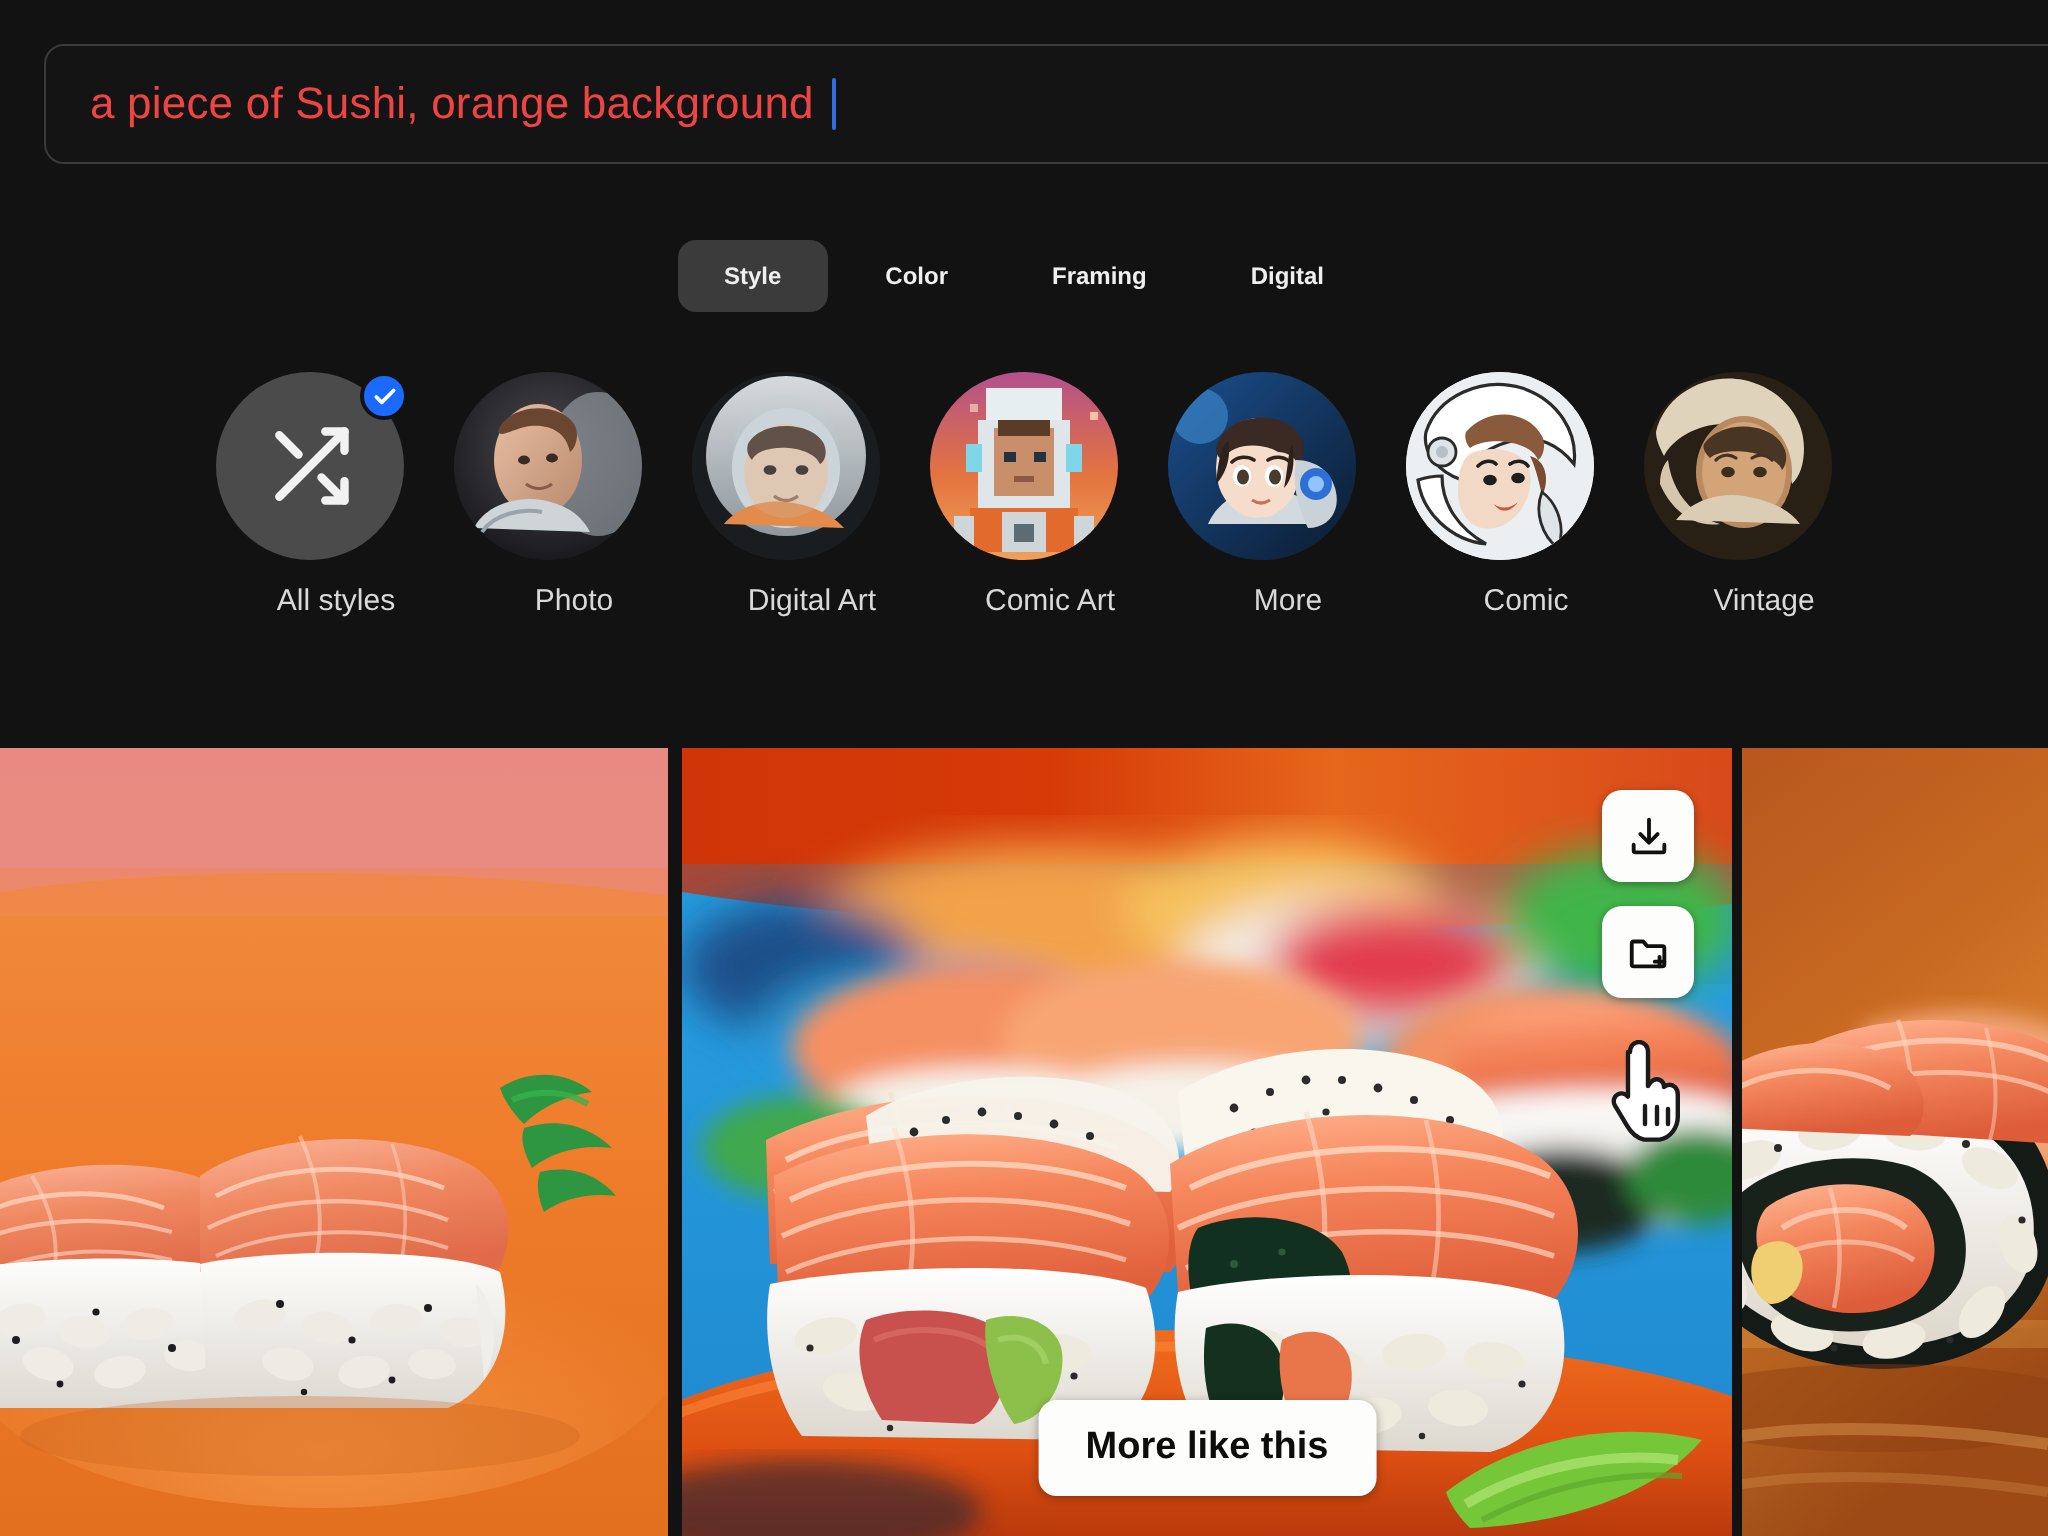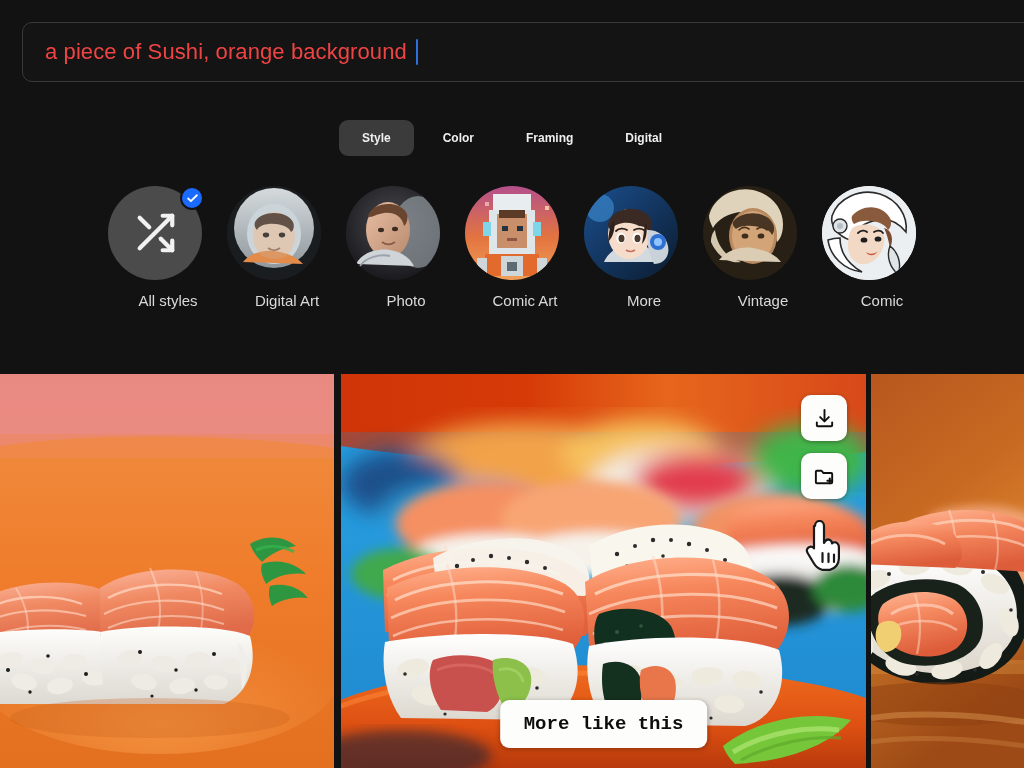--- a/index.html
+++ b/index.html
@@ -66,21 +66,21 @@
     margin-top: 12px; font-size: 15px; color: #d9d9d9;
     white-space: nowrap; text-align: center; margin-left: 26px;
   }
   .all-styles-circle {
     width: 94px; height: 94px; border-radius: 50%; background: #4b4b4b;
     display: flex; align-items: center; justify-content: center;
   }
   .all-styles-circle svg { width: 46px; height: 46px; }
 
   
-  .gallery { position: absolute; left: 0; top: 374px; width: 1024px; height: 370px; font-family: Liberation Mono, monospace; }
+  .gallery { position: absolute; left: 0; top: 374px; width: 1024px; height: 370px; }
   .tile { position: absolute; top: 0; height: 394px; overflow: hidden; }
   .tile svg { display: block; height: 394px; }
   .tile-left   { left: 0;   width: 334px; }
   .tile-center { left: 341px; width: 525px; }
   .tile-right  { left: 871px; width: 153px; }
 
   
   .action-btns {
     position: absolute; right: 19px; top: 21px;
     display: flex; flex-direction: column; gap: 12px;
@@ -133,46 +133,20 @@
               <path d="M4 4l5 5"></path>
           </svg>
         </div>
         <div class="badge">
           <svg viewBox="0 0 24 24" fill="none" stroke="#ffffff" stroke-width="3.4" stroke-linecap="round" stroke-linejoin="round">
               <path d="M20 6L9 17l-5-5"></path>
             </svg>
         </div>
       </div>
       <div class="style-label">All styles</div>
-    </div>
-
-    <div class="style-item">
-      <div class="thumb-holder">
-        <div class="thumb">
-          <svg viewBox="0 0 94 94">
-            <defs>
-              <linearGradient id="dbg" x1="0" y1="0" x2="0" y2="1">
-                <stop offset="0%" stop-color="#d6dadd"></stop>
-                  <stop offset="100%" stop-color="#8f989e"></stop>
-              </linearGradient>
-            </defs>
-            <rect width="94" height="94" fill="#1a1d20"></rect>
-            <ellipse cx="47" cy="42" rx="40" ry="40" fill="url(#dbg)"></ellipse>
-            <ellipse cx="47" cy="48" rx="27" ry="30" fill="#cfd6da"></ellipse>
-            <ellipse cx="47" cy="50" rx="21" ry="24" fill="#e6c6ab"></ellipse>
-            <path d="M28 36c6-12 32-12 38 0 2 5 0 9-2 10-4-10-30-11-34-2-2-2-3-5-2-8z" fill="#4e3526"></path>
-            <ellipse cx="39" cy="49" rx="3.2" ry="2.4" fill="#2e211b"></ellipse>
-            <ellipse cx="55" cy="49" rx="3.2" ry="2.4" fill="#2e211b"></ellipse>
-            <path d="M41 62c4 3 8 3 12 0" stroke="#9a6a52" stroke-width="1.6" fill="none"></path>
-            <path d="M16 76c8-10 22-12 31-11 10 1 22 5 29 13z" fill="#e38b4b"></path>
-            <ellipse cx="47" cy="42" rx="27" ry="31" fill="#bcd0d8" opacity=".18"></ellipse>
-          </svg>
-        </div>
-      </div>
-      <div class="style-label">Digital Art</div>
     </div>
 
     <div class="style-item">
       <div class="thumb-holder">
         <div class="thumb">
           <svg viewBox="0 0 94 94">
             <defs>
               <radialGradient id="pbg" cx="50%" cy="40%" r="75%">
                 <stop offset="0%" stop-color="#4a4a50"></stop>
                   <stop offset="100%" stop-color="#0e0e12"></stop>
@@ -188,20 +162,46 @@
             <path d="M22 30c4-14 30-16 38-4 3 5 1 12-2 14-2-10-10-14-20-13-8 1-14 6-16 3z" fill="#6a4530"></path>
             <ellipse cx="35" cy="44" rx="3" ry="2.2" fill="#3a2a22"></ellipse>
             <ellipse cx="49" cy="43" rx="3" ry="2.2" fill="#3a2a22"></ellipse>
             <path d="M36 56c4 3 9 3 13 0" stroke="#8a5a48" stroke-width="1.6" fill="none"></path>
             <path d="M10 78c6-12 22-16 34-14 12 2 20 8 24 16z" fill="#cfd4d8"></path>
             <path d="M14 80c6-9 20-12 30-10" stroke="#9aa3ab" stroke-width="2" fill="none"></path>
           </svg>
         </div>
       </div>
       <div class="style-label">Photo</div>
+    </div>
+
+    <div class="style-item">
+      <div class="thumb-holder">
+        <div class="thumb">
+          <svg viewBox="0 0 94 94">
+            <defs>
+              <linearGradient id="dbg" x1="0" y1="0" x2="0" y2="1">
+                <stop offset="0%" stop-color="#d6dadd"></stop>
+                  <stop offset="100%" stop-color="#8f989e"></stop>
+              </linearGradient>
+            </defs>
+            <rect width="94" height="94" fill="#1a1d20"></rect>
+            <ellipse cx="47" cy="42" rx="40" ry="40" fill="url(#dbg)"></ellipse>
+            <ellipse cx="47" cy="48" rx="27" ry="30" fill="#cfd6da"></ellipse>
+            <ellipse cx="47" cy="50" rx="21" ry="24" fill="#e6c6ab"></ellipse>
+            <path d="M28 36c6-12 32-12 38 0 2 5 0 9-2 10-4-10-30-11-34-2-2-2-3-5-2-8z" fill="#4e3526"></path>
+            <ellipse cx="39" cy="49" rx="3.2" ry="2.4" fill="#2e211b"></ellipse>
+            <ellipse cx="55" cy="49" rx="3.2" ry="2.4" fill="#2e211b"></ellipse>
+            <path d="M41 62c4 3 8 3 12 0" stroke="#9a6a52" stroke-width="1.6" fill="none"></path>
+            <path d="M16 76c8-10 22-12 31-11 10 1 22 5 29 13z" fill="#e38b4b"></path>
+            <ellipse cx="47" cy="42" rx="27" ry="31" fill="#bcd0d8" opacity=".18"></ellipse>
+          </svg>
+        </div>
+      </div>
+      <div class="style-label">Digital Art</div>
     </div>
 
 
     <div class="style-item">
       <div class="thumb-holder">
         <div class="thumb">
           <svg viewBox="0 0 94 94" shape-rendering="crispEdges">
             <defs>
               <linearGradient id="xbg" x1="0" y1="0" x2="0" y2="1">
                 <stop offset="0%" stop-color="#b4508c"></stop>
@@ -262,60 +262,60 @@
           </svg>
         </div>
       </div>
       <div class="style-label">More</div>
     </div>
 
     <div class="style-item">
       <div class="thumb-holder">
         <div class="thumb">
           <svg viewBox="0 0 94 94">
-            <rect width="94" height="94" fill="#14120f"></rect>
-            <path d="M6 30c4-18 24-30 44-26 18 4 30 18 30 34 0 8-2 14-6 18-4-20-18-30-34-30-14 0-26 8-30 16-2-4-4-8-4-12z" fill="#e4ddcd"></path>
-            <path d="M8 56c0-6 2-10 4-12 2 16 12 28 26 32-12 2-24-6-30-20z" fill="#d8d0be"></path>
-            <ellipse cx="50" cy="50" rx="24" ry="28" fill="#b98a64"></ellipse>
-            <ellipse cx="50" cy="50" rx="21" ry="25" fill="#d6a87f"></ellipse>
-            <path d="M30 36c8-12 34-12 40 2 2 4 1 9-1 11-4-10-30-12-36-6-2-2-4-5-3-7z" fill="#3a2a20"></path>
-            <ellipse cx="42" cy="50" rx="3.4" ry="2.6" fill="#2c2018"></ellipse>
-            <ellipse cx="58" cy="50" rx="3.4" ry="2.6" fill="#2c2018"></ellipse>
-            <path d="M36 44c3-3 7-3 10-1M54 43c3-2 7-2 10 1" stroke="#34251c" stroke-width="1.6" fill="none" stroke-linecap="round"></path>
-            <path d="M45 64c4 3 8 3 11 0" stroke="#92624a" stroke-width="1.6" fill="none"></path>
-            <path d="M16 74c8-10 22-14 34-12 12 2 22 6 28 14z" fill="#ded6c4"></path>
-            <rect width="94" height="94" fill="#c08a42" opacity=".12"></rect>
-          </svg>
-        </div>
-      </div>
-      <div class="style-label">Vintage</div>
-    </div>
-
-    <div class="style-item">
-      <div class="thumb-holder">
-        <div class="thumb">
-          <svg viewBox="0 0 94 94">
             <rect width="94" height="94" fill="#f4f6f7"></rect>
             <circle cx="47" cy="47" r="47" fill="#eceff1"></circle>
             <path d="M10 30c6-18 28-28 48-22 18 6 28 22 26 38-8-10-18-14-28-12-14 2-24 10-28 20-12-4-20-14-18-24z" fill="#ffffff" stroke="#2b2b2b" stroke-width="1.6"></path>
             <path d="M30 30c10-12 30-12 38 2 2 4 1 10-2 12-4-10-26-12-34-6-2-2-3-6-2-8z" fill="#8a5a3c"></path>
             <path d="M34 40c12-4 26 0 28 10 2 12-6 26-18 28-10 2-18-6-18-18 0-10 2-18 8-20z" fill="#f2d9c6"></path>
             <path d="M62 42c8 2 10 12 6 20-2-10-4-16-6-20z" fill="#7a4b30"></path>
             <ellipse cx="42" cy="54" rx="3.4" ry="2.6" fill="#1e1e1e"></ellipse>
             <ellipse cx="56" cy="53" rx="3.4" ry="2.6" fill="#1e1e1e"></ellipse>
             <path d="M36 47c3-3 7-3 9-1M52 46c3-2 7-2 9 1" stroke="#1e1e1e" stroke-width="1.8" fill="none" stroke-linecap="round"></path>
             <path d="M44 66c4 3 9 2 12-1-3 5-9 6-12 1z" fill="#c8553f"></path>
             <path d="M6 54c2 16 16 30 34 32-14-8-22-20-22-34-4 0-9 1-12 2z" fill="#ffffff" stroke="#2b2b2b" stroke-width="1.6"></path>
             <circle cx="18" cy="40" r="7" fill="#dfe4e7" stroke="#2b2b2b" stroke-width="1.4"></circle>
             <circle cx="18" cy="40" r="3" fill="#b6bfc5"></circle>
             <path d="M68 60c8 6 12 18 8 28-8-6-12-18-8-28z" fill="#dfe4e7" stroke="#2b2b2b" stroke-width="1.4"></path>
           </svg>
         </div>
       </div>
       <div class="style-label">Comic</div>
+    </div>
+
+    <div class="style-item">
+      <div class="thumb-holder">
+        <div class="thumb">
+          <svg viewBox="0 0 94 94">
+            <rect width="94" height="94" fill="#14120f"></rect>
+            <path d="M6 30c4-18 24-30 44-26 18 4 30 18 30 34 0 8-2 14-6 18-4-20-18-30-34-30-14 0-26 8-30 16-2-4-4-8-4-12z" fill="#e4ddcd"></path>
+            <path d="M8 56c0-6 2-10 4-12 2 16 12 28 26 32-12 2-24-6-30-20z" fill="#d8d0be"></path>
+            <ellipse cx="50" cy="50" rx="24" ry="28" fill="#b98a64"></ellipse>
+            <ellipse cx="50" cy="50" rx="21" ry="25" fill="#d6a87f"></ellipse>
+            <path d="M30 36c8-12 34-12 40 2 2 4 1 9-1 11-4-10-30-12-36-6-2-2-4-5-3-7z" fill="#3a2a20"></path>
+            <ellipse cx="42" cy="50" rx="3.4" ry="2.6" fill="#2c2018"></ellipse>
+            <ellipse cx="58" cy="50" rx="3.4" ry="2.6" fill="#2c2018"></ellipse>
+            <path d="M36 44c3-3 7-3 10-1M54 43c3-2 7-2 10 1" stroke="#34251c" stroke-width="1.6" fill="none" stroke-linecap="round"></path>
+            <path d="M45 64c4 3 8 3 11 0" stroke="#92624a" stroke-width="1.6" fill="none"></path>
+            <path d="M16 74c8-10 22-14 34-12 12 2 22 6 28 14z" fill="#ded6c4"></path>
+            <rect width="94" height="94" fill="#c08a42" opacity=".12"></rect>
+          </svg>
+        </div>
+      </div>
+      <div class="style-label">Vintage</div>
     </div>
 
   </div>
 
   <div class="gallery">
 
     <div class="tile tile-left">
       <svg viewBox="0 0 334 394" width="334" height="394" preserveAspectRatio="xMidYMid slice">
         <defs>
           <linearGradient id="L_pink" x1="0" y1="0" x2="0" y2="1">

